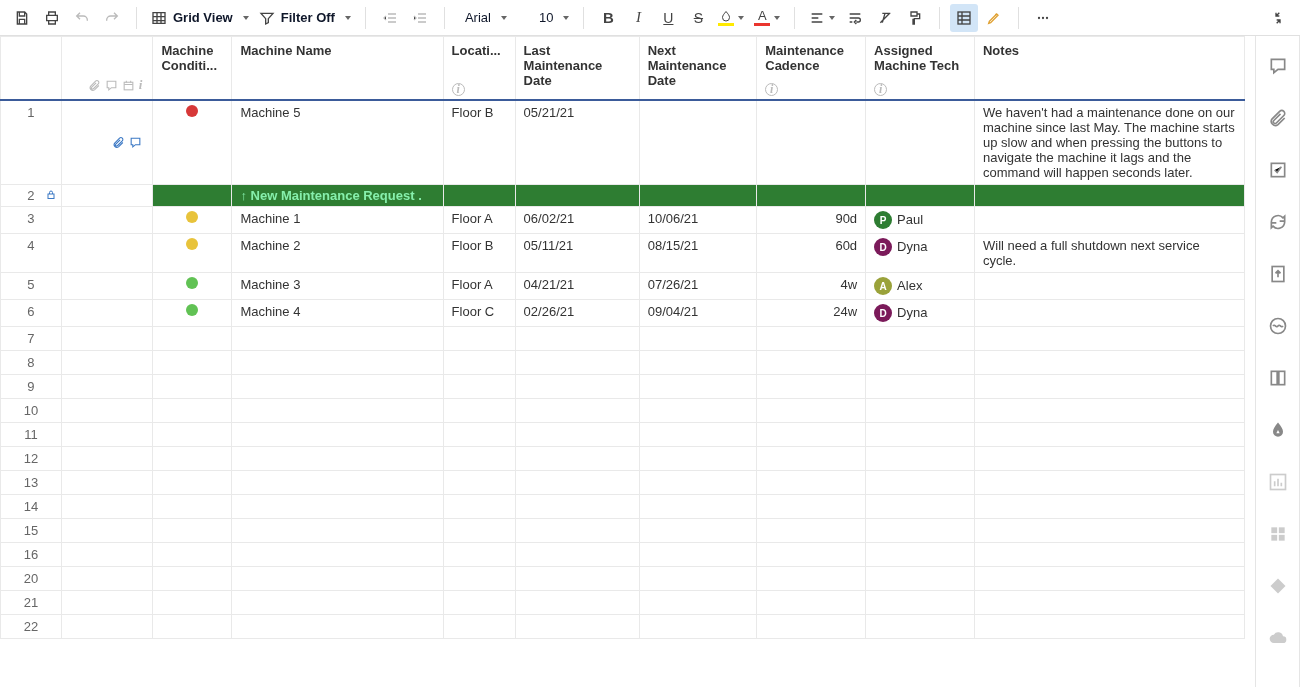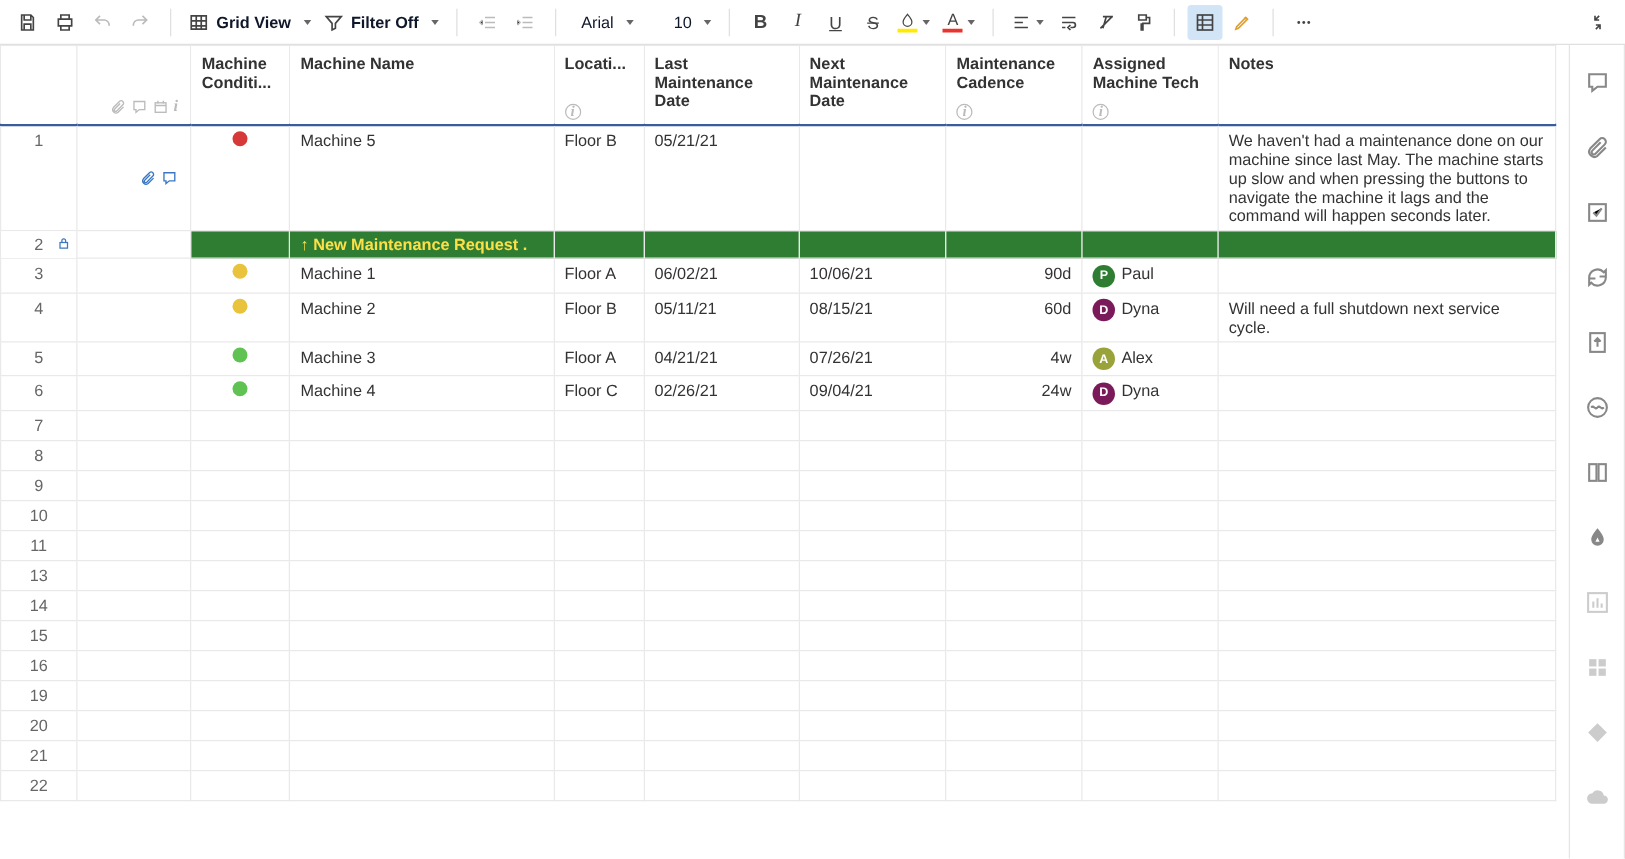--- a/index.html
+++ b/index.html
@@ -47,21 +47,21 @@
   th.col-notes { width:248px; }
 
   .info-i { position:absolute; bottom:3px; left:8px; color:#bbb; font-size:12px; width:13px;height:13px;border:1px solid #bbb;border-radius:50%;display:flex;align-items:center;justify-content:center;font-style:italic;font-family:serif; }
   
   .ind-icons { display:flex; gap:4px; justify-content:flex-end; align-items:center; color:#bbb; height:100%; padding-right:2px;}
   .ind-icons.blue { color:#3b78c4; }
 
   .dot { width:12px;height:12px;border-radius:50%; display:inline-block; }
   .dot.red{background:#d73838;} .dot.yellow{background:#e8c33b;} .dot.green{background:#61c254;}
 
-  tr.grouphdr td { background:#2e7d32; color:#fde047; font-weight:700; height:22px; padding:3px 8px;}
+  tr.grouphdr td { background:#2e7d32; color:#86efac; font-weight:700; height:22px; padding:3px 8px;}
   tr.grouphdr td.rownum { background:#fff; color:#666; font-weight:400; position:relative; }
   tr.grouphdr td.indcell { background:#fff; }
   .lock { color:#3b78c4; position:absolute; right:4px; top:50%; transform:translateY(-50%); }
 
   .avatar { width:18px;height:18px;border-radius:50%;display:inline-flex;align-items:center;justify-content:center;color:#fff;font-size:10px;font-weight:700;margin-right:5px; }
   .cad { text-align:right; }
 
   .iconstack { display:flex; flex-direction:column; align-items:center; }
 
   svg.ic { width:16px; height:16px; }
@@ -379,20 +379,32 @@
               <td></td>
               <td></td>
               <td></td>
               <td></td>
               <td></td>
               <td></td>
               <td></td>
               <td></td>
             </tr>
             <tr>
+              <td class="rownum">12</td>
+              <td></td>
+              <td></td>
+              <td></td>
+              <td></td>
+              <td></td>
+              <td></td>
+              <td></td>
+              <td></td>
+              <td></td>
+            </tr>
+            <tr>
               <td class="rownum">13</td>
               <td></td>
               <td></td>
               <td></td>
               <td></td>
               <td></td>
               <td></td>
               <td></td>
               <td></td>
               <td></td>
@@ -416,32 +428,20 @@
               <td></td>
               <td></td>
               <td></td>
               <td></td>
               <td></td>
               <td></td>
               <td></td>
             </tr>
             <tr>
               <td class="rownum">16</td>
-              <td></td>
-              <td></td>
-              <td></td>
-              <td></td>
-              <td></td>
-              <td></td>
-              <td></td>
-              <td></td>
-              <td></td>
-            </tr>
-            <tr>
-              <td class="rownum">19</td>
               <td></td>
               <td></td>
               <td></td>
               <td></td>
               <td></td>
               <td></td>
               <td></td>
               <td></td>
               <td></td>
             </tr>

